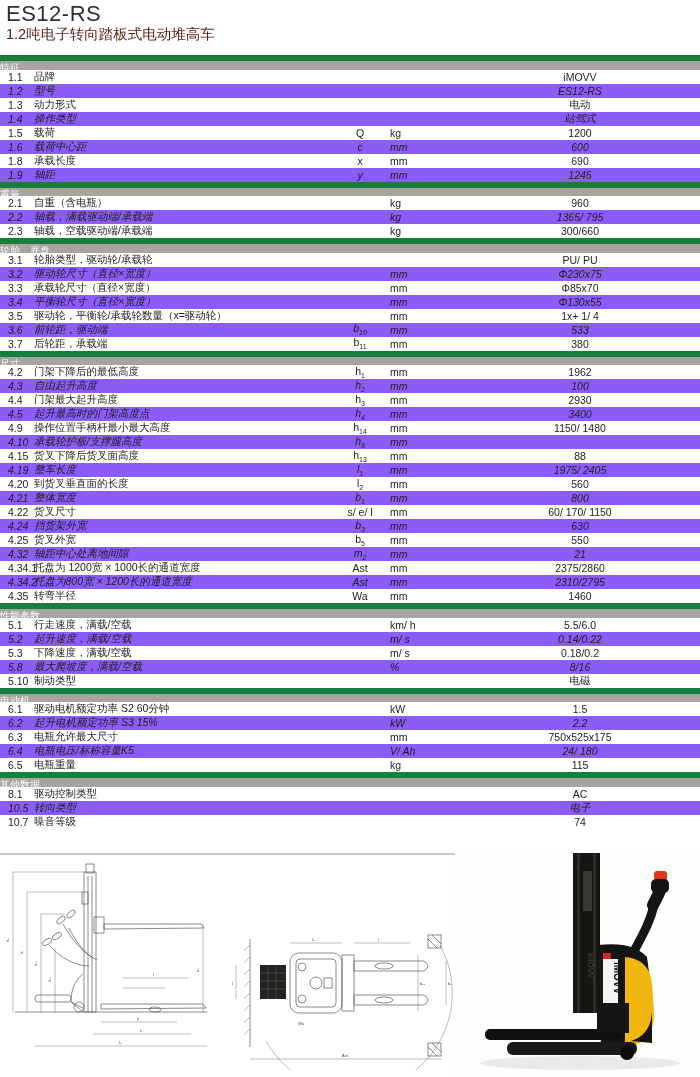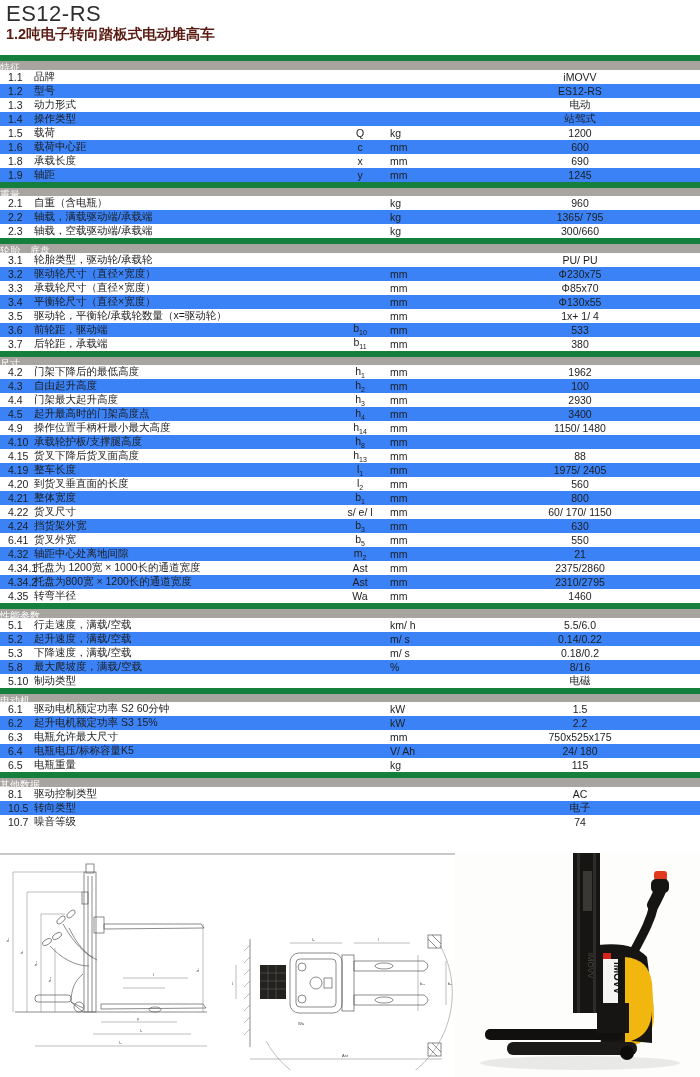--- a/index.html
+++ b/index.html
@@ -1,24 +1,24 @@
 <!DOCTYPE html>
 <html><head>
 <meta charset="utf-8">
 <style>
   html,body{margin:0;padding:0;background:#fff;}
   .page{position:relative;width:700px;height:1077px;background:#fff;overflow:hidden;
         font-family:"Liberation Sans",sans-serif;color:#1d1d1d;}
   .title{position:absolute;left:6px;top:1px;font-size:22px;font-weight:400;color:#2e2e2e;letter-spacing:.5px;}
-  .subtitle{position:absolute;left:6px;top:25px;font-size:14.5px;font-weight:bold;color:#5a1c12;}
+  .subtitle{position:absolute;left:6px;top:25px;font-size:14.5px;font-weight:normal;color:#5a1c12;}
   .spec-table{position:absolute;left:0;top:55px;width:700px;}
   .section-bar{height:14.5px;line-height:14.5px;background:#a8a4a0;color:#fdfdfd;
                font-size:10px;box-sizing:border-box;border-top:6px solid #15803d;}
   .trow{display:flex;align-items:center;height:14px;font-size:10.5px;background:#fff;}
-  .trow.alt{background:#3b82f6;}
+  .trow.alt{background:#8b5cf6;font-style:italic;}
   .c-no{width:34px;padding-left:8px;box-sizing:border-box;flex:none;}
   .c-label{flex:1;white-space:nowrap;overflow:hidden;}
   .c-sym{width:60px;text-align:center;flex:none;}
   .c-unit{width:70px;text-align:left;flex:none;}
   .c-val{width:240px;text-align:center;flex:none;}
   .c-sym sub{font-size:7px;}
   .bottom-rule{position:absolute;left:0;top:853px;width:700px;border-top:2px solid #c9c9c7;}
   .fig{position:absolute;}
   .fig svg{display:block;}
   .dim{font-size:4px;fill:#444;font-family:"Liberation Sans",sans-serif;}
@@ -242,21 +242,21 @@
         <div class="c-val">60/ 170/ 1150</div>
       </div>
       <div class="trow alt">
         <div class="c-no">4.24</div>
         <div class="c-label">挡货架外宽</div>
         <div class="c-sym">b<sub>3</sub></div>
         <div class="c-unit">mm</div>
         <div class="c-val">630</div>
       </div>
       <div class="trow">
-        <div class="c-no">6.41</div>
+        <div class="c-no">4.25</div>
         <div class="c-label">货叉外宽</div>
         <div class="c-sym">b<sub>5</sub></div>
         <div class="c-unit">mm</div>
         <div class="c-val">550</div>
       </div>
       <div class="trow alt">
         <div class="c-no">4.32</div>
         <div class="c-label">轴距中心处离地间隙</div>
         <div class="c-sym">m<sub>2</sub></div>
         <div class="c-unit">mm</div>

